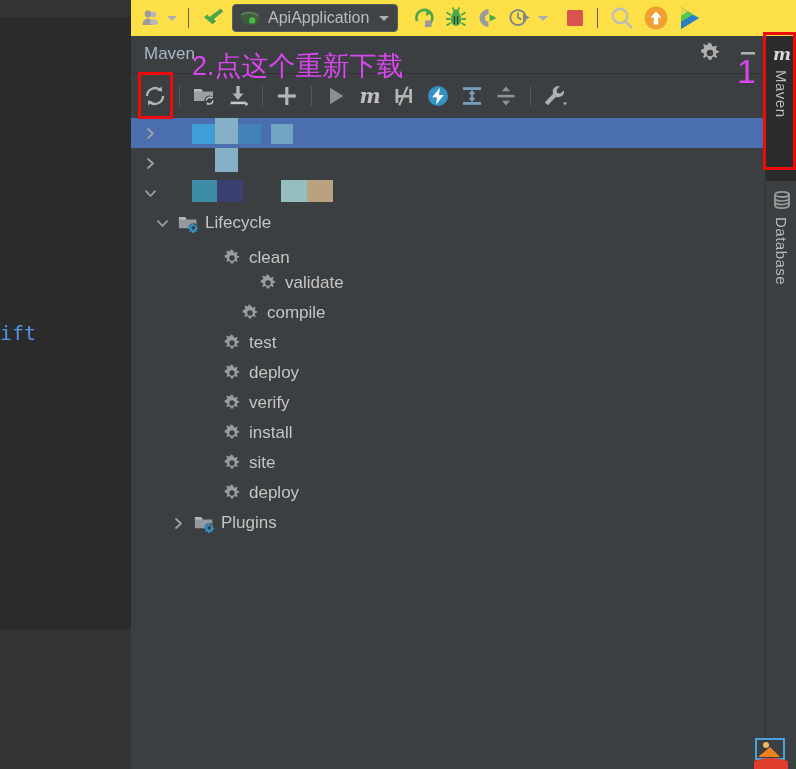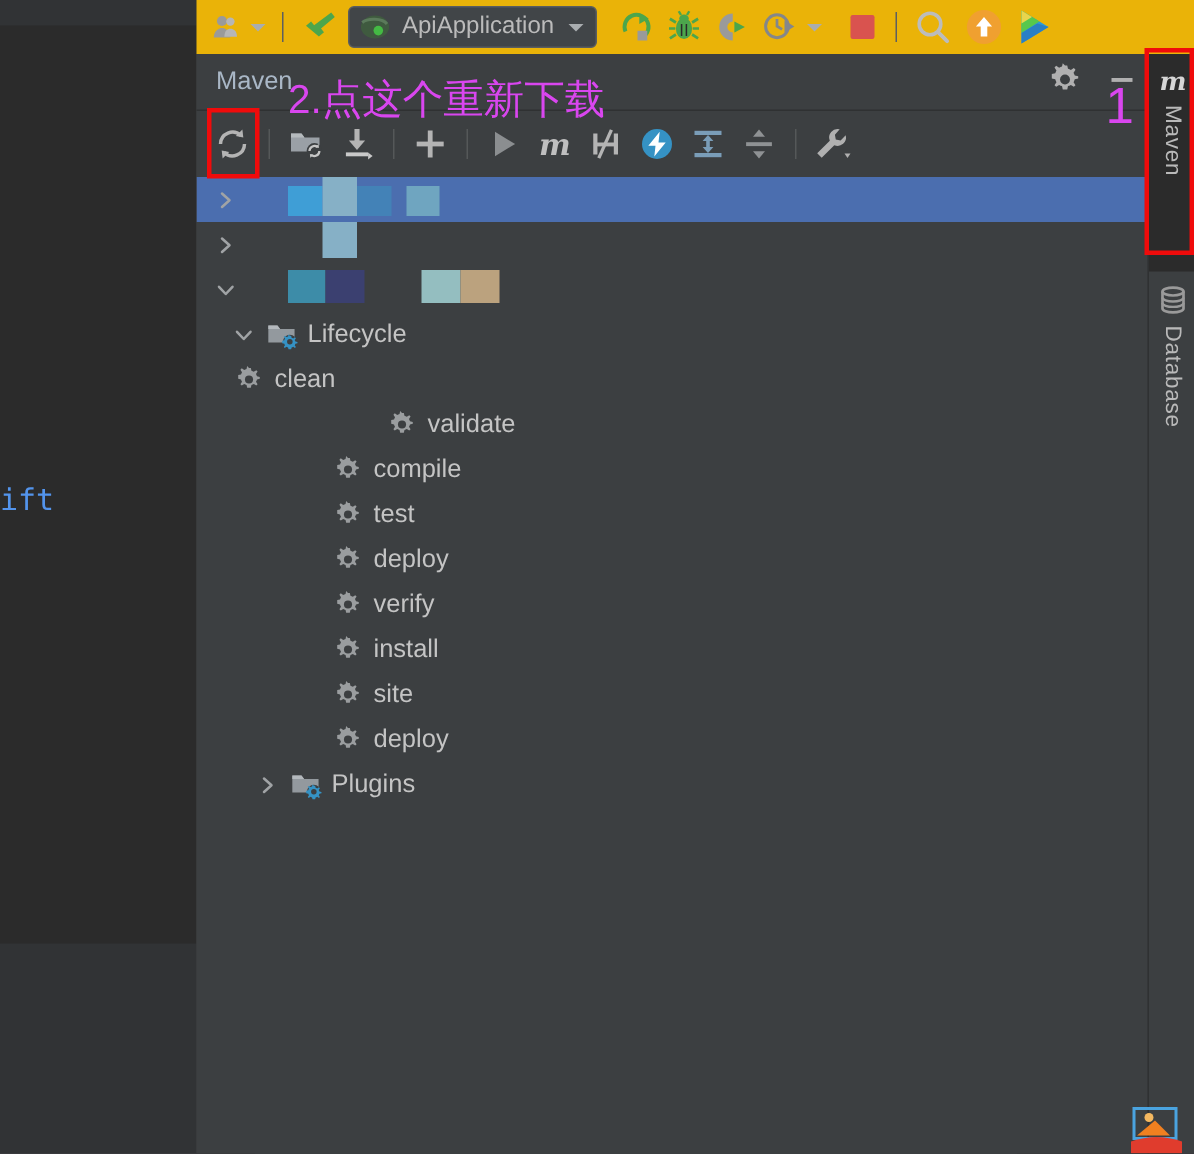--- a/index.html
+++ b/index.html
@@ -40,21 +40,21 @@
     letter-spacing: 0px;
     font-family: "DejaVu Sans Mono", monospace;
     white-space: nowrap;
   }
 
   
   .toolbar {
     position: absolute;
     left: 131px; top: 0;
     width: 665px; height: 36px;
-    background: #eab308;
+    background: #fde047;
     display: flex;
     align-items: center;
     padding-left: 6px;
     box-sizing: border-box;
   }
   .tb-item {
     display: flex;
     align-items: center;
     justify-content: center;
     height: 30px;
@@ -522,41 +522,41 @@
             <svg width="21" height="19" viewBox="0 0 24 21">
               <path d="M1 3 L8 3 L10 5.8 L21 5.8 L21 16 L1 16 Z" fill="#93999e"></path>
               <path d="M1 3 L8 3 L10 5.8 L1 5.8 Z" fill="#b3b8bc"></path>
               <circle cx="17.4" cy="15.4" r="5.2" fill="#3c3f41"></circle>
               <path d="M17.4 10.8 l1 0 0.35 1.6 a5 5 0 0 1 1.2 0.5 l1.35-0.9 0.72 0.72 -0.9 1.35 a5 5 0 0 1 0.5 1.2 l1.6 0.35 0 1 -1.6 0.35 a5 5 0 0 1 -0.5 1.2 l0.9 1.35 -0.72 0.72 -1.35-0.9 a5 5 0 0 1 -1.2 0.5 l-0.35 1.6 -1 0 -1-0 -0.35-1.6 a5 5 0 0 1 -1.2-0.5 l-1.35 0.9 -0.72-0.72 0.9-1.35 a5 5 0 0 1 -0.5-1.2 l-1.6-0.35 0-1 0-1 1.6-0.35 a5 5 0 0 1 0.5-1.2 l-0.9-1.35 0.72-0.72 1.35 0.9 a5 5 0 0 1 1.2-0.5 l0.35-1.6 Z" fill="#3592c4"></path>
               <circle cx="17.4" cy="15.4" r="2.1" fill="#3c3f41"></circle>
             </svg>
           </span>
           <span class="tree-label">Lifecycle</span>
         </div>
-        <div class="tree-row" style="">
+        <div class="tree-row" style="padding-left: 66px; align-items: flex-end;">
           <span class="twisty"></span>
           <span class="icon-slot" style="margin-left: 6px;">
             <svg width="18" height="18" viewBox="0 0 22 22">
               <path d="M11 1.6 l1.5 0 0.5 2.3 a7.6 7.6 0 0 1 1.9 0.8 l2-1.3 1.1 1.1 -1.3 2 a7.6 7.6 0 0 1 0.8 1.9 l2.3 0.5 0 1.5 -2.3 0.5 a7.6 7.6 0 0 1 -0.8 1.9 l1.3 2 -1.1 1.1 -2-1.3 a7.6 7.6 0 0 1 -1.9 0.8 l-0.5 2.3 -1.5 0 -1.5 0 -0.5-2.3 a7.6 7.6 0 0 1 -1.9-0.8 l-2 1.3 -1.1-1.1 1.3-2 a7.6 7.6 0 0 1 -0.8-1.9 l-2.3-0.5 0-1.5 0-1.5 2.3-0.5 a7.6 7.6 0 0 1 0.8-1.9 l-1.3-2 1.1-1.1 2 1.3 a7.6 7.6 0 0 1 1.9-0.8 l0.5-2.3 Z" fill="#9a9d9f"></path>
               <circle cx="11" cy="11" r="3.3" fill="#3c3f41"></circle>
             </svg>
           </span>
           <span class="tree-label">clean</span>
         </div>
         <div class="tree-row" style="padding-left: 102px;">
           <span class="twisty"></span>
           <span class="icon-slot" style="margin-left: 6px;">
             <svg width="18" height="18" viewBox="0 0 22 22">
               <path d="M11 1.6 l1.5 0 0.5 2.3 a7.6 7.6 0 0 1 1.9 0.8 l2-1.3 1.1 1.1 -1.3 2 a7.6 7.6 0 0 1 0.8 1.9 l2.3 0.5 0 1.5 -2.3 0.5 a7.6 7.6 0 0 1 -0.8 1.9 l1.3 2 -1.1 1.1 -2-1.3 a7.6 7.6 0 0 1 -1.9 0.8 l-0.5 2.3 -1.5 0 -1.5 0 -0.5-2.3 a7.6 7.6 0 0 1 -1.9-0.8 l-2 1.3 -1.1-1.1 1.3-2 a7.6 7.6 0 0 1 -0.8-1.9 l-2.3-0.5 0-1.5 0-1.5 2.3-0.5 a7.6 7.6 0 0 1 0.8-1.9 l-1.3-2 1.1-1.1 2 1.3 a7.6 7.6 0 0 1 1.9-0.8 l0.5-2.3 Z" fill="#9a9d9f"></path>
               <circle cx="11" cy="11" r="3.3" fill="#3c3f41"></circle>
             </svg>
           </span>
           <span class="tree-label">validate</span>
         </div>
-        <div class="tree-row" style="padding-left: 66px;">
+        <div class="tree-row" style="padding-left: 84px;">
           <span class="twisty"></span>
           <span class="icon-slot" style="margin-left: 6px;">
             <svg width="18" height="18" viewBox="0 0 22 22">
               <path d="M11 1.6 l1.5 0 0.5 2.3 a7.6 7.6 0 0 1 1.9 0.8 l2-1.3 1.1 1.1 -1.3 2 a7.6 7.6 0 0 1 0.8 1.9 l2.3 0.5 0 1.5 -2.3 0.5 a7.6 7.6 0 0 1 -0.8 1.9 l1.3 2 -1.1 1.1 -2-1.3 a7.6 7.6 0 0 1 -1.9 0.8 l-0.5 2.3 -1.5 0 -1.5 0 -0.5-2.3 a7.6 7.6 0 0 1 -1.9-0.8 l-2 1.3 -1.1-1.1 1.3-2 a7.6 7.6 0 0 1 -0.8-1.9 l-2.3-0.5 0-1.5 0-1.5 2.3-0.5 a7.6 7.6 0 0 1 0.8-1.9 l-1.3-2 1.1-1.1 2 1.3 a7.6 7.6 0 0 1 1.9-0.8 l0.5-2.3 Z" fill="#9a9d9f"></path>
               <circle cx="11" cy="11" r="3.3" fill="#3c3f41"></circle>
             </svg>
           </span>
           <span class="tree-label">compile</span>
         </div>
         <div class="tree-row" style="padding-left: 66px;">

